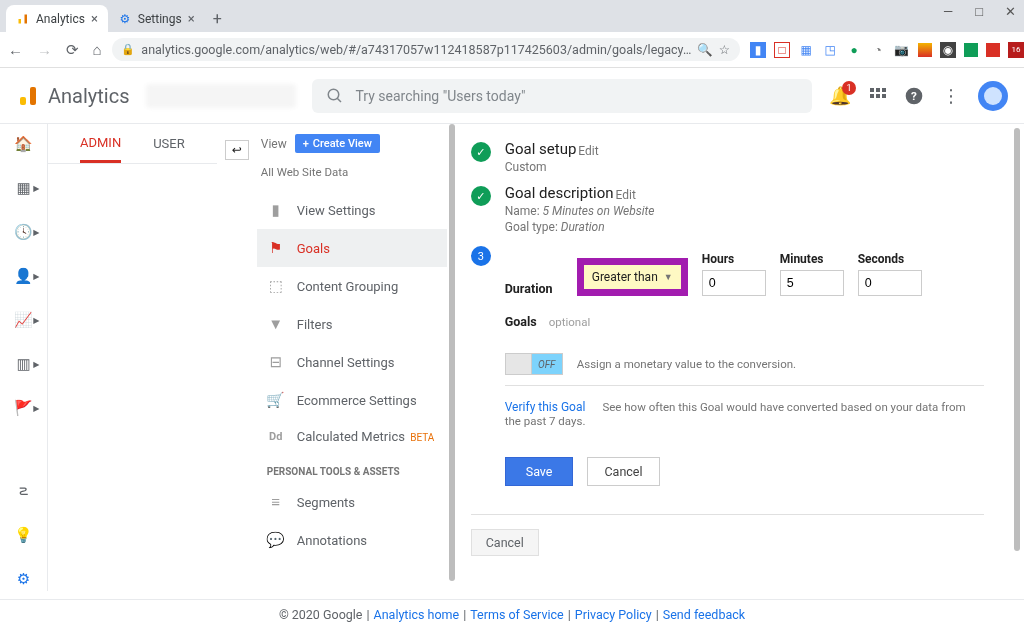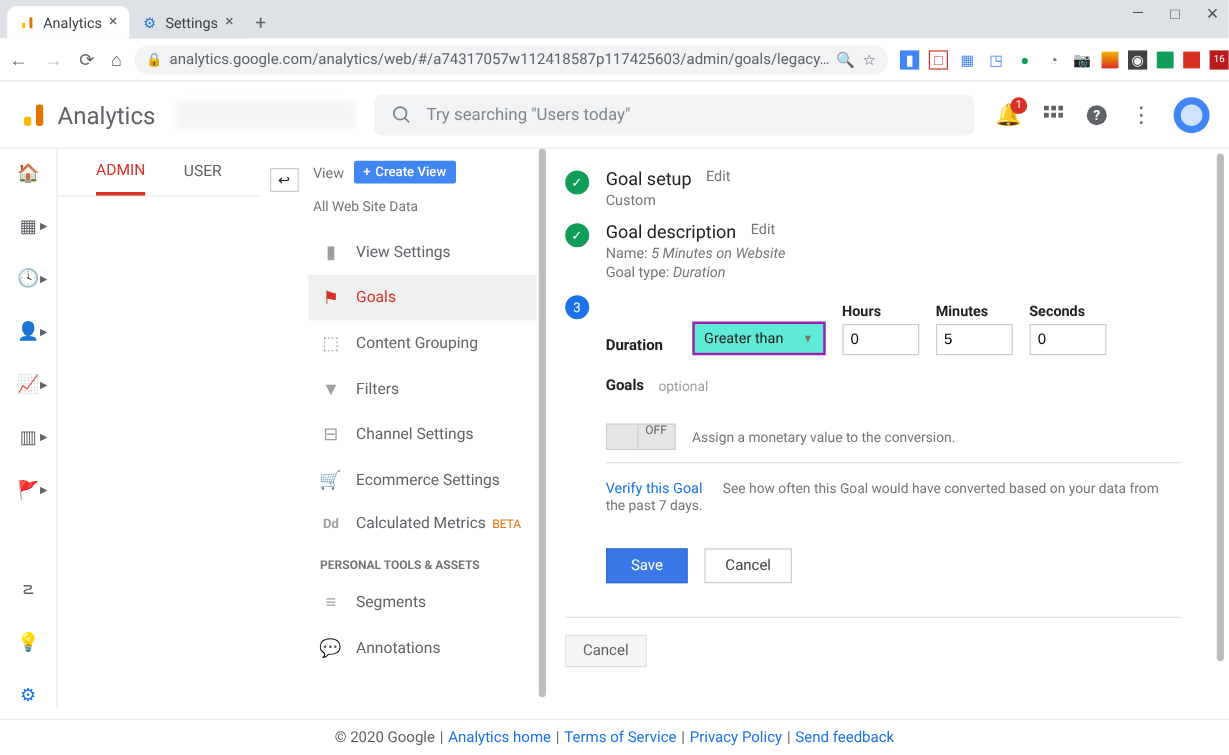--- a/index.html
+++ b/index.html
@@ -69,39 +69,39 @@
 .section-title { font-size:10px; font-weight:700; color:#757575; padding: 12px 10px 6px; }
 .beta { color:#e8710a; font-size:10px; margin-left:2px; }
 
 .form-col { flex:1; padding: 16px 40px 0 24px; font-size:13px; overflow-y:auto; position:relative; }
 .form-col::after { content:""; position:absolute; right:4px; top:4px; bottom:40px; width:6px; background:#bdbdbd; border-radius:3px; }
 .step { display:flex; gap: 14px; margin-bottom: 10px; }
 .step-icon { width:20px; height:20px; border-radius:50%; display:flex; align-items:center; justify-content:center; font-size:11px; color:#fff; flex-shrink:0; margin-top:2px; }
 .step-icon.done { background:#0f9d58; }
 .step-icon.num { background:#1a73e8; }
 .step-body { flex:1; }
-.step-title { font-size:15px; color:#212121; display:flex; align-items:flex-start; gap:12px; }
+.step-title { font-size:15px; color:#212121; display:flex; align-items:flex-end; gap:2px; }
 .step-title .edit { font-size:12px; color:#757575; }
 .step-sub { color:#757575; font-size:12px; margin-top:2px; }
 .step-sub i { font-style:italic; }
 
 .details { margin-left: 0; margin-top: 8px; }
 .row { display:flex; align-items:flex-end; gap: 14px; margin-bottom: 18px; }
 .row .lbl { font-weight:700; font-size:12.5px; width:58px; }
-.dropdown { border:2px solid #a21caf; background:#5eead4; padding: 5px 8px; font-size:12px; display:flex; align-items:center; gap:16px; }
+.dropdown { border:7px solid #a21caf; background:#fef9c3; padding: 5px 8px; font-size:12px; display:flex; align-items:center; gap:6px; }
 .dropdown .arrow { font-size:9px; color:#757575; }
 .field { display:flex; flex-direction:column; gap:4px; }
 .field .flabel { font-size:12px; font-weight:700; }
 .field input { width:64px; padding:5px 6px; border:1px solid #ccc; font-size:12.5px; }
 
 .value-row { display:flex; align-items:center; gap: 12px; margin-bottom: 24px; }
 .value-row .lbl { font-weight:700; font-size:12.5px; }
 .value-row .opt { color:#9e9e9e; font-size:11.5px; }
 .toggle-wrap { display:flex; align-items:center; gap:14px; margin-top:6px; }
-.toggle { width:58px; height:22px; border:1px solid #ccc; background:#e5e5e5; display:flex; align-items:flex-start; font-size:10px; }
+.toggle { width:58px; height:22px; border:1px solid #ccc; background:#7dd3fc; display:flex; align-items:center; font-size:10px;font-style:italic; }
 .toggle .knob { width:26px; height:100%; background:#e6e6e6; border-right:1px solid #ccc; }
 .toggle .state { flex:1; text-align:center; color:#5f6368; font-size:10px; }
 .toggle-desc { font-size:11.5px; color:#757575; }
 
 hr.sep { border:none; border-top:1px solid #e0e0e0; margin: 10px 0 14px; }
 
 .verify-row { font-size:12px; margin-bottom: 29px; }
 .verify-row .link { color:#1a73e8; margin-right: 14px; }
 .verify-row .desc { color:#757575; font-size:11.5px; }
 

